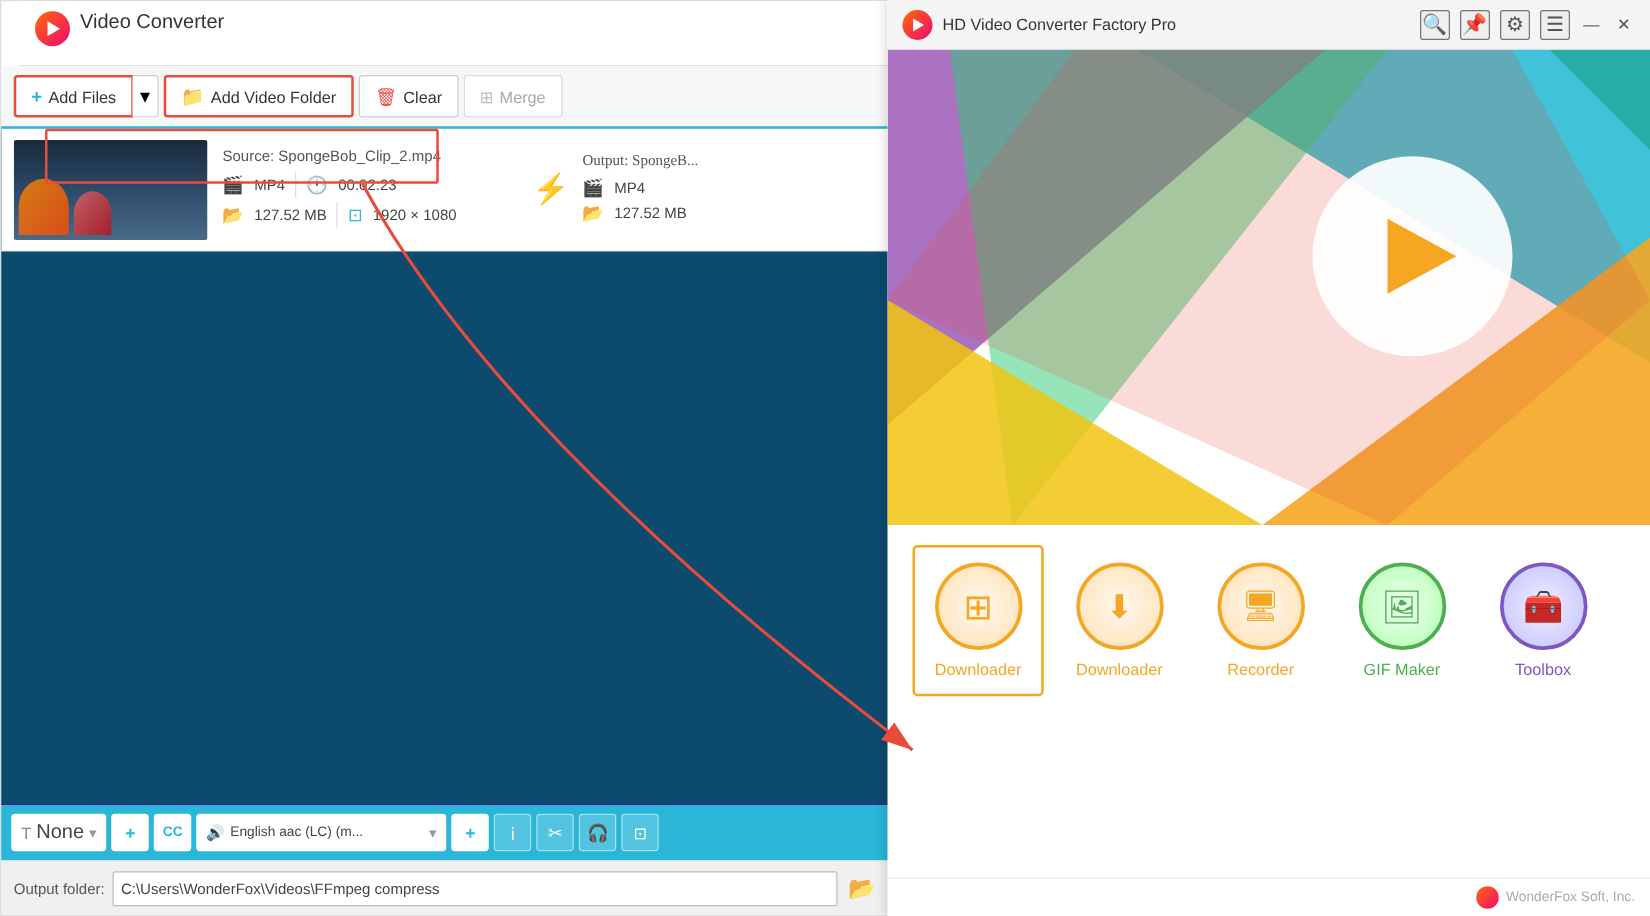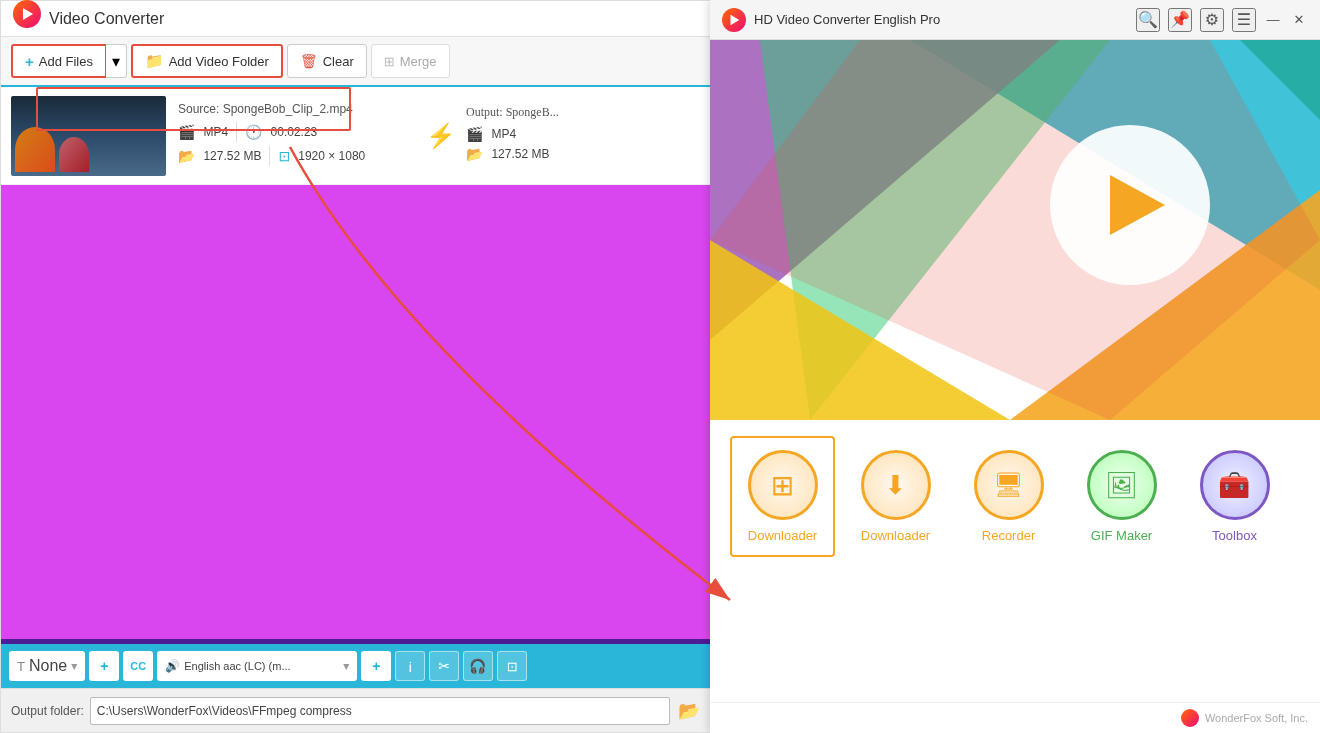--- a/index.html
+++ b/index.html
@@ -9,25 +9,26 @@
     #left-panel {
       position: absolute;
       left: 0; top: 0;
       width: 715px; height: 733px;
       background: #fff;
       border: 1px solid #ddd;
       display: flex; flex-direction: column;
     }
 
     .left-title-bar {
-      display: flex; align-items: flex-end;
+      display: flex; align-items: flex-start;
       padding: 8px 12px;
       background: #fff;
       border-bottom: 1px solid #e0e0e0;
-      height: 36px;
+      height: 52px;
+      margin-left: 15px;
     }
     .left-logo {
       width: 28px; height: 28px;
       background: linear-gradient(135deg, #ff6a00, #ee0979);
       border-radius: 50%;
       display: flex; align-items: center; justify-content: center;
       margin-right: 8px;
       flex-shrink: 0;
     }
     .left-logo svg { width: 16px; height: 16px; }
@@ -89,23 +90,23 @@
       height: 44px;
       border: 2px solid #e74c3c;
       border-radius: 2px;
       pointer-events: none;
       z-index: 101;
     }
 
     
     .file-list {
       flex: 1;
-      background: #d946ef;
+      background: #0c4a6e;
       overflow-y: auto;
-      border-bottom: 5px solid #4c1d95;
+      border-bottom: 1px solid #4c1d95;
     }
     .file-item {
       display: flex; align-items: center;
       padding: 8px 10px;
       border-bottom: 1px solid #efefef;
       background: #fff;
       height: 98px;
     }
     .file-thumbnail {
       width: 155px; height: 80px;
@@ -531,21 +532,21 @@
 </div>
 
 <div id="right-panel">
 
   <div class="right-title-bar">
     <div class="right-logo">
       <svg viewBox="0 0 16 16" width="14" height="14" fill="white">
           <polygon points="4,2 14,8 4,14"></polygon>
         </svg>
     </div>
-    <span class="right-title-text">HD Video Converter English Pro</span>
+    <span class="right-title-text">HD Video Converter Factory Pro</span>
     <div class="win-controls">
       <button class="right-toolbar-icon">
         <span>🔍</span>
       </button>
       <button class="right-toolbar-icon">
         <span>📌</span>
       </button>
       <button class="right-toolbar-icon">
         <span>⚙</span>
       </button>

